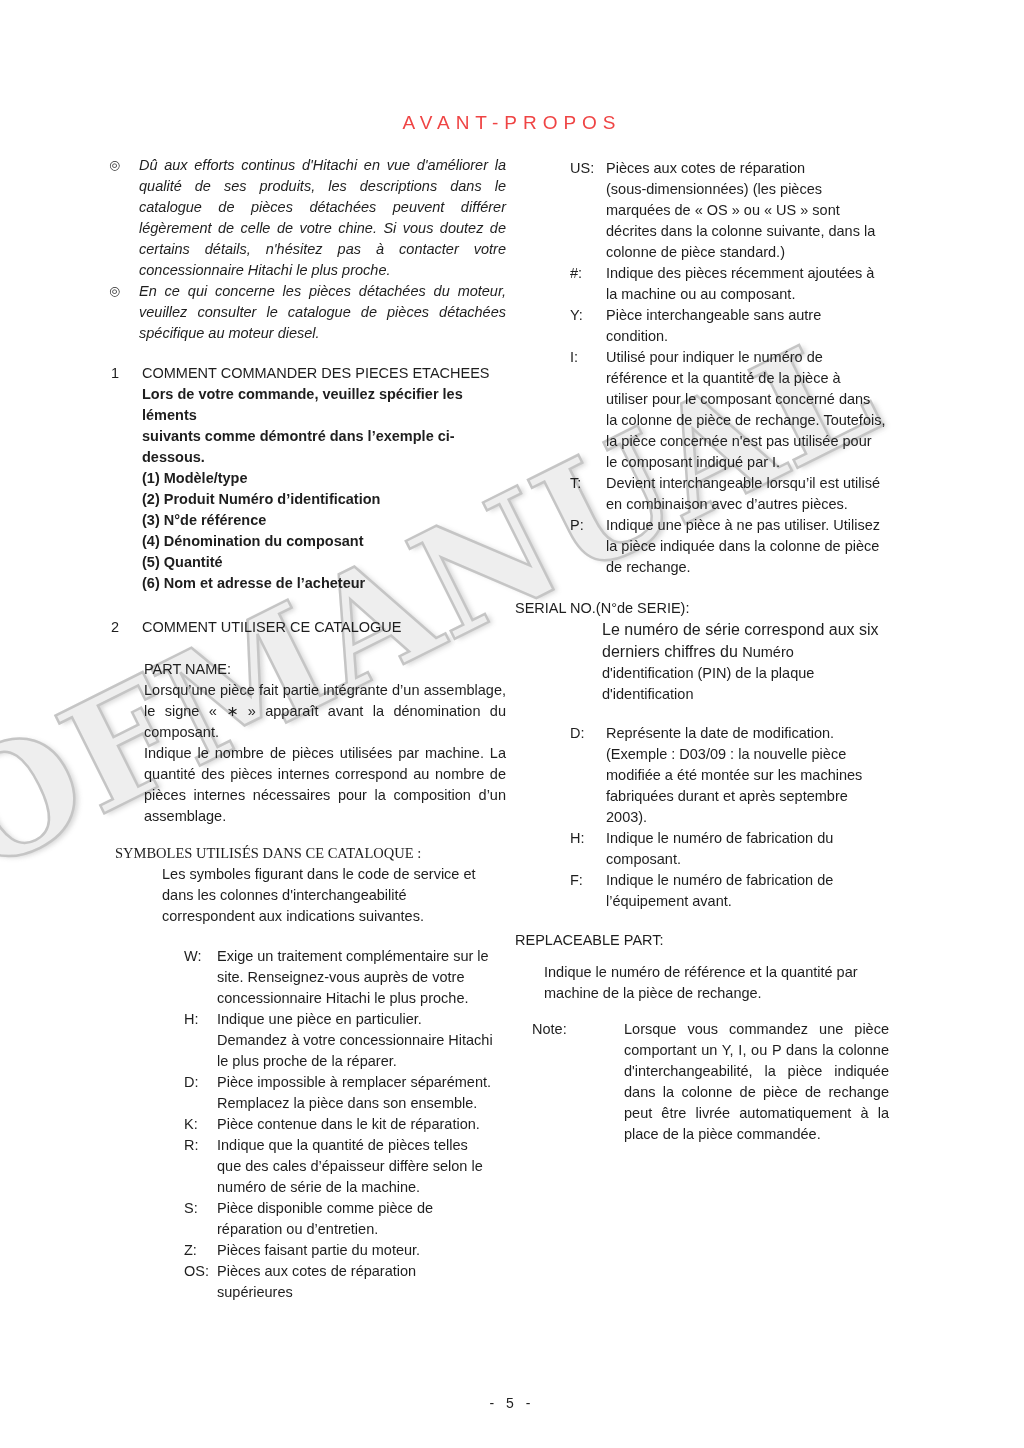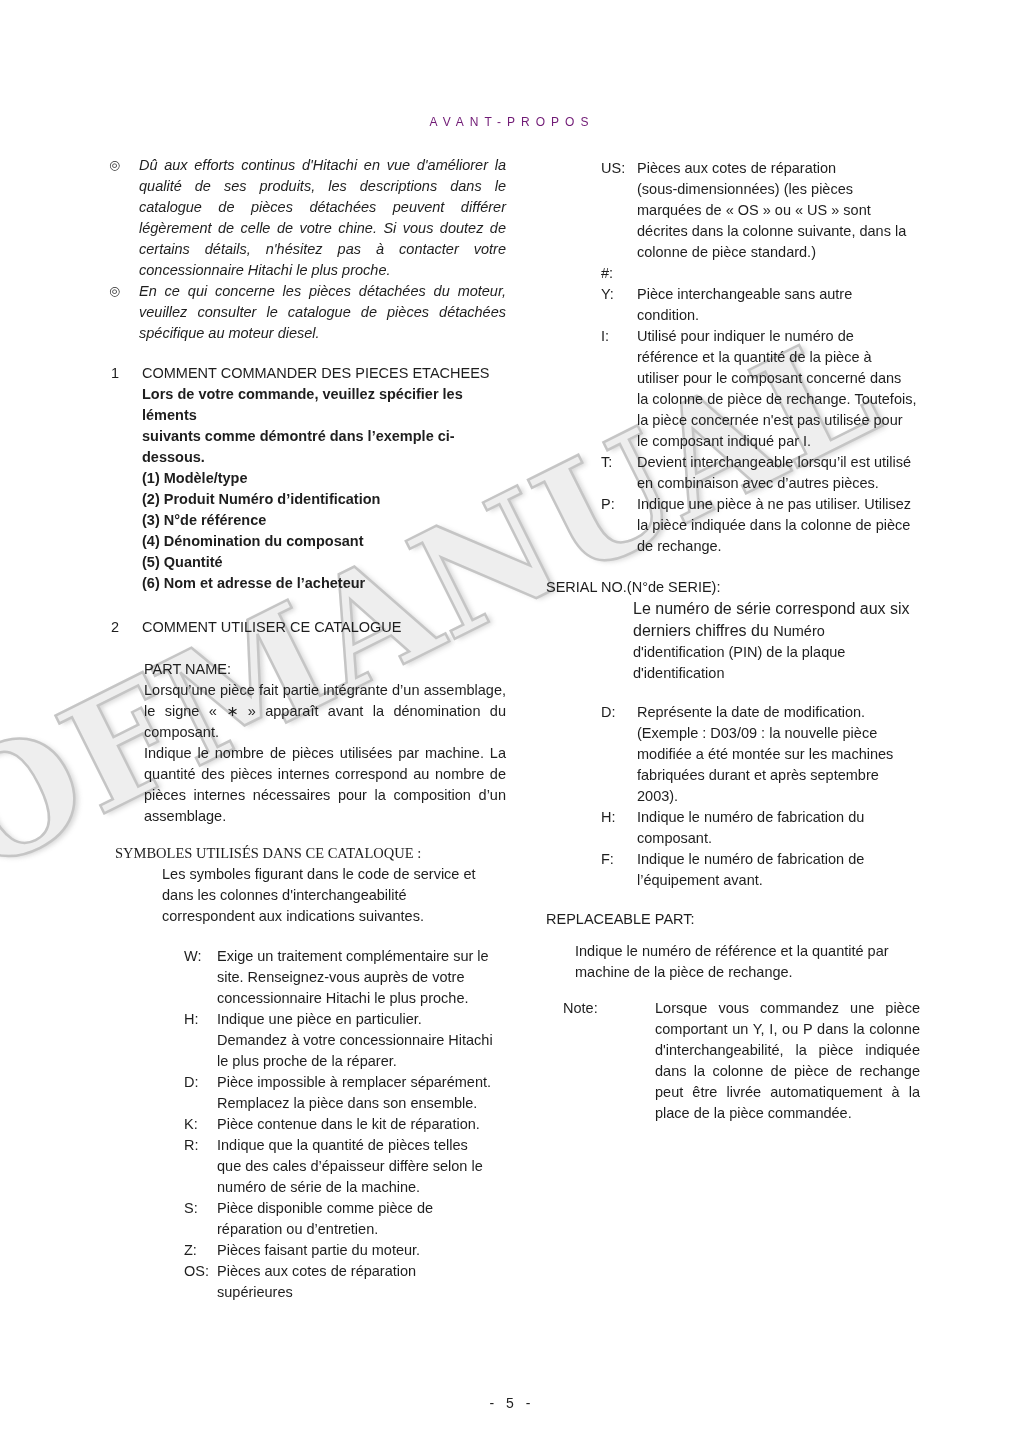--- a/index.html
+++ b/index.html
@@ -14,26 +14,26 @@
     position:absolute; left:-10px; top:745px; z-index:0;
     font-family:"DejaVu Serif",serif; font-weight:bold;
     font-size:150px; line-height:150px; white-space:nowrap;
     color:#eeeeee; -webkit-text-stroke:2.5px #c5c5c5;
     text-shadow:3px 3px 5px rgba(110,110,110,0.28);
     transform:rotate(-26.5deg); transform-origin:0 100%;
     letter-spacing:1px;
   }
   .title {
     position:absolute; top:112px; left:0; width:1024px; z-index:1;
-    text-align:center; font-size:12px; font-weight:400;
-    letter-spacing:6px; color:#701a75;
+    text-align:center; font-size:19px; font-weight:400;
+    letter-spacing:6px; color:#ef4444;
   }
   .col { position:absolute; z-index:1; }
   .col-left  { left:104px; top:155px; width:402px; }
-  .col-right { left:546px; top:158px; width:374px; }
+  .col-right { left:515px; top:158px; width:374px; }
 
   .bullet-row { display:flex; }
   .bullet-mark { width:35px; flex:none; font-size:12.5px; padding-left:5px; }
   .bullet-text { flex:1; text-align:justify;font-style:italic; }
 
   .sec-row { display:flex; margin-top:19px; }
   .sec-row.sec2 { margin-top:23px; }
   .sec-num { width:38px; flex:none; padding-left:7px; }
   .sec-intro { margin-left:38px; white-space:pre-line;font-weight:bold; }
   .ol-item { margin-left:38px;font-weight:bold; }
@@ -173,20 +173,22 @@
       <div class="rsym-row">
         <span class="rsym-label">US:</span>
         <span class="rsym-text">Pièces aux cotes de réparation
 (sous-dimensionnées) (les pièces
 marquées de « OS » ou « US » sont
 décrites dans la colonne suivante, dans la
 colonne de pièce standard.)</span>
       </div>
       <div class="rsym-row">
         <span class="rsym-label">#:</span>
+        <span class="rsym-text">Indique des pièces récemment ajoutées à
+la machine ou au composant.</span>
       </div>
       <div class="rsym-row">
         <span class="rsym-label">Y:</span>
         <span class="rsym-text">Pièce interchangeable sans autre
 condition.</span>
       </div>
       <div class="rsym-row">
         <span class="rsym-label">I:</span>
         <span class="rsym-text">Utilisé pour indiquer le numéro de
 référence et la quantité de la pièce à

